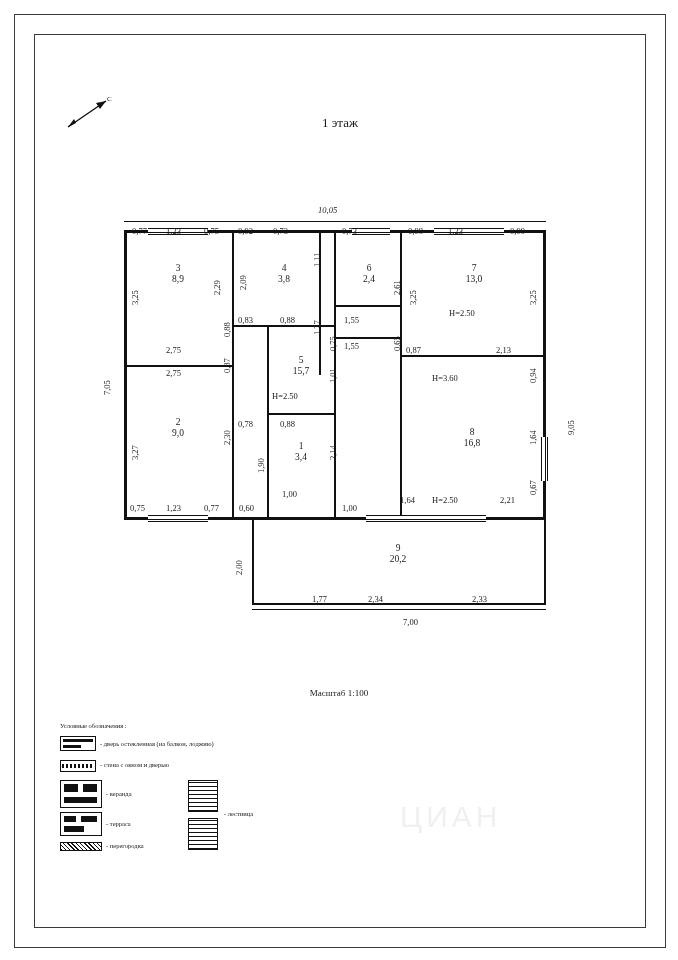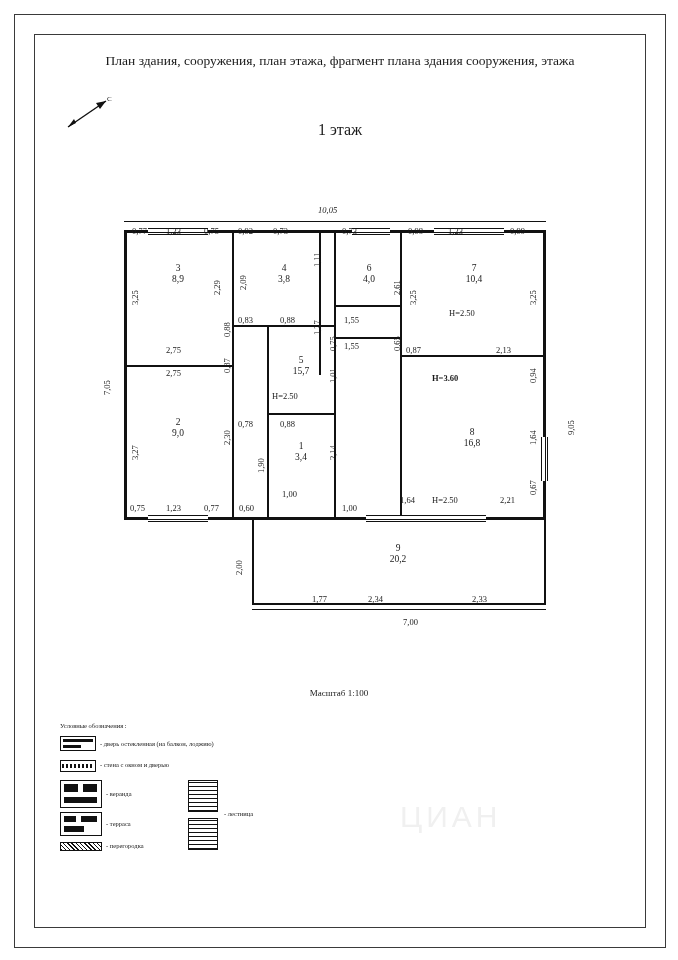--- a/index.html
+++ b/index.html
@@ -2,21 +2,21 @@
 <html><head>
 <meta charset="utf-8">
 <style>
   html,body{margin:0;padding:0;background:#ffffff;}
   body{width:678px;height:960px;font-family:"Liberation Serif", serif;color:#1a1a1a;position:relative;overflow:hidden;}
   #sheet{position:absolute;left:0;top:0;width:678px;height:960px;}
   .frame-outer{position:absolute;left:14px;top:14px;width:650px;height:932px;border:1px solid #3a3a3a;}
   .frame-inner{position:absolute;left:34px;top:34px;width:610px;height:892px;border:1px solid #3a3a3a;}
 
   .title{position:absolute;left:60px;top:52px;width:560px;text-align:center;font-size:13.5px;line-height:1.35;}
-  .subtitle{position:absolute;left:200px;top:121px;width:280px;text-align:center;font-size:16px;}
+  .subtitle{position:absolute;left:200px;top:115px;width:280px;text-align:center;font-size:13px;}
 
   
   .north{position:absolute;left:62px;top:93px;width:58px;height:40px;}
   .scale-note{position:absolute;left:239px;top:688px;width:200px;text-align:center;font-size:9px;}
 
   
   #plan{position:absolute;left:104px;top:205px;width:470px;height:420px;}
   .wall{position:absolute;background:#111;}
   .room-label{position:absolute;text-align:center;font-size:9.5px;line-height:1.15;}
   .room-label b{font-weight:normal;display:block;}
@@ -38,21 +38,20 @@
   .watermark{position:absolute;left:400px;top:800px;font-size:30px;color:#f0f0f0;letter-spacing:4px;font-family:"Liberation Sans",sans-serif;}
 </style>
 </head>
 <body>
 
 <div id="sheet">
 
   <div class="frame-outer"></div>
   <div class="frame-inner"></div>
 
-  <div class="title">План здания, сооружения, план этажа, фрагмент плана здания сооружения, этажа</div>
   <div class="subtitle">1 этаж</div>
 
   <div class="north">
     <svg width="58" height="40" viewBox="0 0 58 40">
       <line x1="6" y1="34" x2="44" y2="8" stroke="#111" stroke-width="1.4"></line>
       <polygon points="44,8 34,10 38,16" fill="#111"></polygon>
       <polygon points="6,34 14,30 12,26" fill="#111"></polygon>
       <text x="45" y="8" font-size="7" font-family="Liberation Serif, serif" fill="#111">С</text>
     </svg>
   </div>
@@ -107,33 +106,33 @@
       <b>5</b>
       <span>15,7</span>
     </div>
     <div class="hnote" style="left:168px;top:186px;">H=2.50</div>
     <div class="room-label" style="left:166px;top:236px;width:62px;">
       <b>1</b>
       <span>3,4</span>
     </div>
     <div class="room-label" style="left:238px;top:58px;width:54px;">
       <b>6</b>
-      <span>4,0</span>
+      <span>2,4</span>
     </div>
     <div class="room-label" style="left:340px;top:58px;width:60px;">
       <b>7</b>
-      <span>10,4</span>
+      <span>13,0</span>
     </div>
     <div class="hnote" style="left:345px;top:103px;">H=2.50</div>
     <div class="room-label" style="left:336px;top:222px;width:64px;">
       <b>8</b>
       <span>16,8</span>
     </div>
     <div class="hnote" style="left:328px;top:290px;">H=2.50</div>
-    <div class="hnote" style="left:328px;top:168px;font-weight:bold;">H=3.60</div>
+    <div class="hnote" style="left:328px;top:168px;">H=3.60</div>
     <div class="room-label" style="left:262px;top:338px;width:64px;">
       <b>9</b>
       <span>20,2</span>
     </div>
 
     <div class="dim" style="left:214px;top:0px;font-style:italic;">10,05</div>
     <div class="tickh" style="left:20px;top:16px;width:422px;"></div>
 
     <div class="dim" style="left:28px;top:21px;">0,77</div>
     <div class="dim" style="left:62px;top:21px;">1,23</div>

